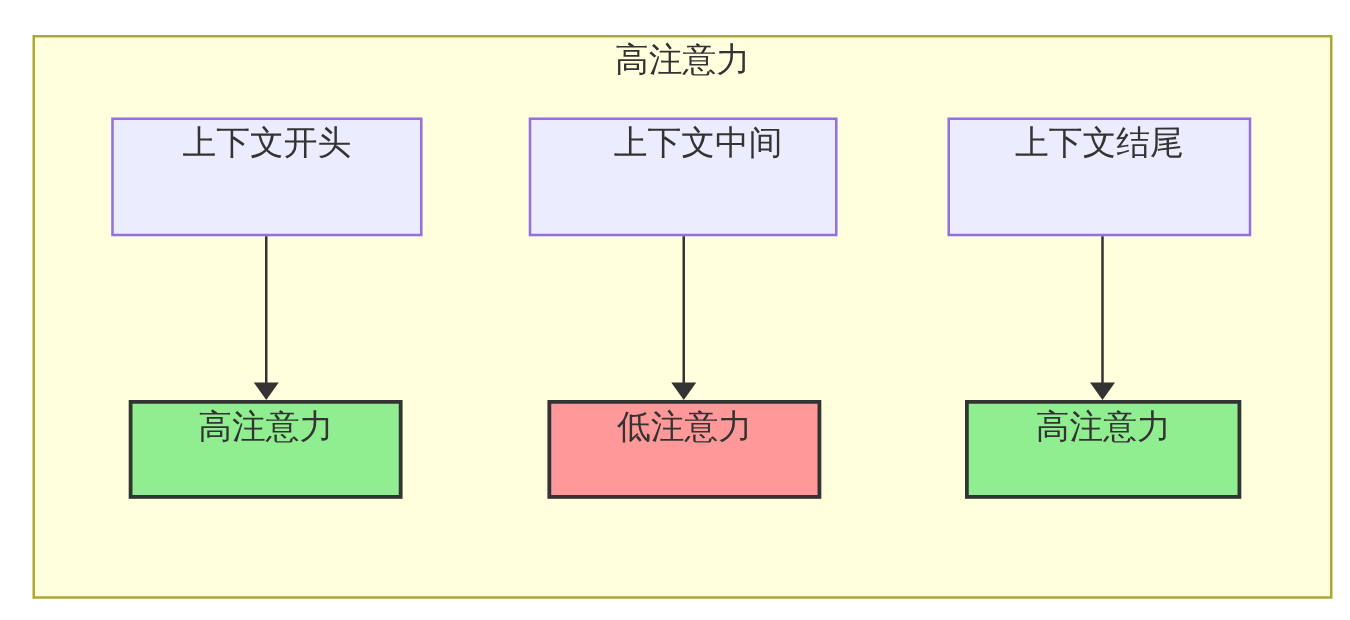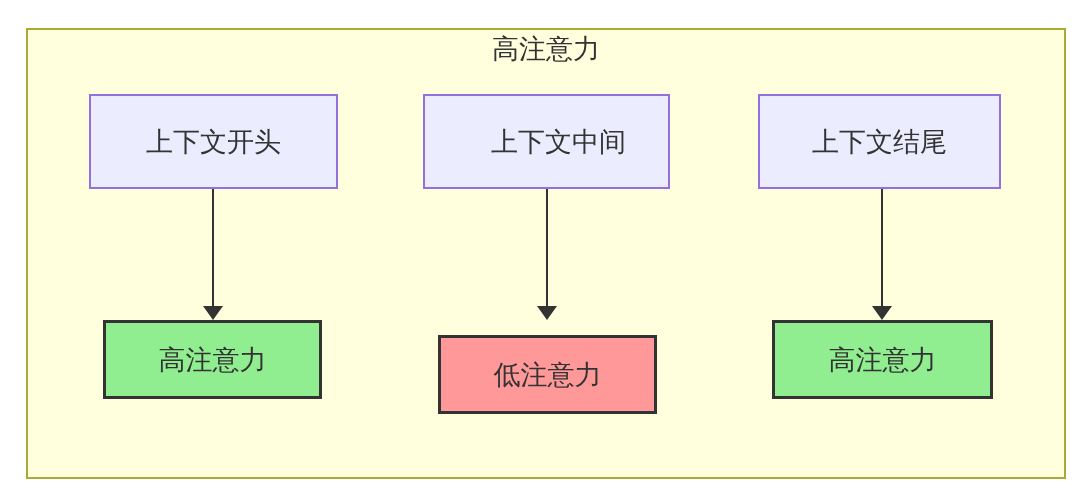--- a/index.html
+++ b/index.html
@@ -34,39 +34,38 @@
     text-align: center;
     font-size: 27px;
     line-height: 1.15;
     color: var(--text, #333333);
   }
   
   .node {
     position: absolute;
     box-sizing: border-box;
     display: flex;
-    align-items: center;
     justify-content: center;
     font-size: 27px;
     color: var(--text, #333333);
     text-align: center;
   }
   .context-node {
     background: var(--context-node-bg, #ECECFF);
     border: 2px solid var(--context-node-border, #9370DB);
     top: 94px;
     height: 95px;
   }
   .attn-node {
     border: 3px solid var(--node-border-dark, #333333);
     top: 320px;
     height: 79px;
   }
   .attn-high { background: var(--high-attention-bg, #90EE90); }
-  .attn-low  { background: var(--low-attention-bg, #FF9999); margin-top: 15px; }
+  .attn-low  { background: var(--low-attention-bg, #FF9999); }
 
   .ctx1 { left: 89px;  width: 249px; }
   .ctx2 { left: 423px; width: 247px; padding-left: 24px; }
   .ctx3 { left: 758px; width: 243px; }
 
   .attn1 { left: 103px; width: 219px; }
   .attn2 { left: 438px; width: 219px; }
   .attn3 { left: 772px; width: 221px; }
 
   

